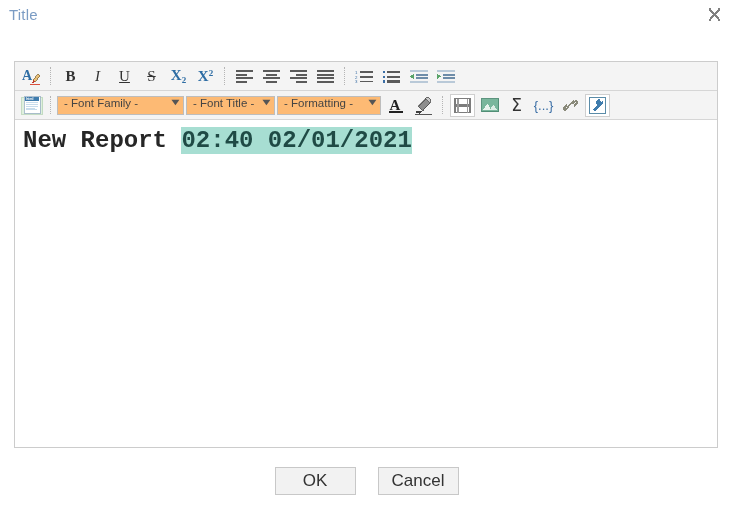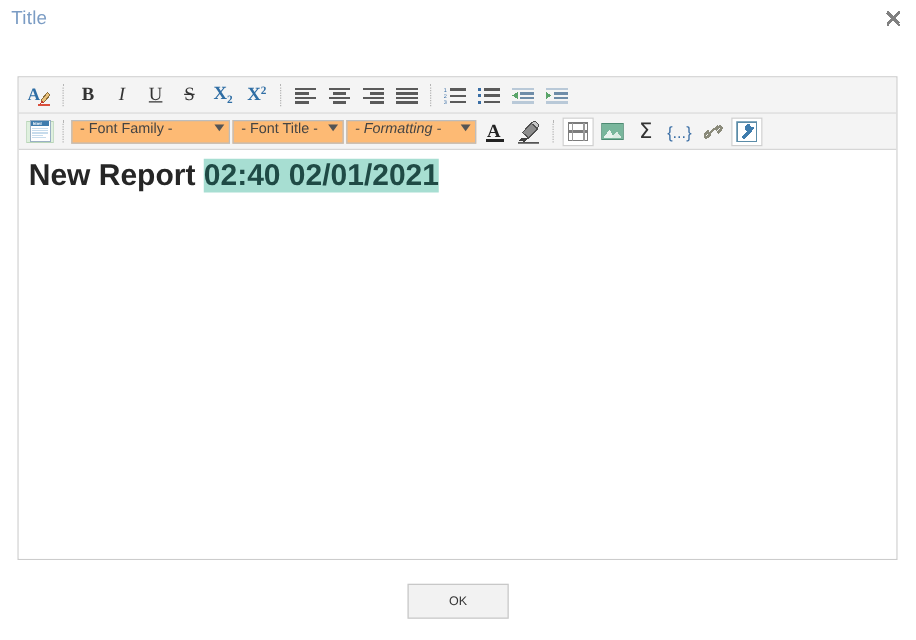--- a/index.html
+++ b/index.html
@@ -124,33 +124,33 @@
   }
   .tb-select .cv { white-space: nowrap; overflow: hidden; }
   .tb-select .chev {
     margin-left: 6px;
     font-size: 9px;
     color: #555;
     transform: scaleX(1.5);
   }
   .sel-family { width: 127px; }
   .sel-size   { width: 89px; }
-  .sel-format { width: 104px; font-style: italic; }
+  .sel-format { width: 104px; }
 
   
   .content {
     height: 327px;
     background: #ffffff;
     padding: 6px 8px;
     box-sizing: border-box;
     overflow: hidden;
     cursor: text;
   }
   .doc-line {
-    font-family: Liberation Sans, sans-serif;
+    font-family: Liberation Mono, monospace;
     font-weight: bold;
     font-size: 24px;
     color: #262626;
     line-height: 30px;
     white-space: pre;
   }
   .sel-text {
     background: #a7ded2;
     color: #1f4a45;
   }
@@ -163,21 +163,21 @@
     width: 733px;
     display: flex;
     justify-content: center;
     gap: 22px;
   }
   .fbtn {
     width: 81px;
     height: 28px;
     background: #f2f2f2;
     border: 1px solid #c8c8c8;
-    font-size: 10px;
+    font-size: 17px;
     color: #333333;
     font-family: "Liberation Sans", sans-serif;
     display: flex;
     align-items: center;
     justify-content: center;
     cursor: pointer;
     box-sizing: border-box;
     text-align: center;
   }
 
@@ -395,13 +395,14 @@
     </div>
   </div>
 
   <div class="content">
     <div class="doc-line"><span>New Report </span><span class="sel-text">02:40 02/01/2021</span></div>
   </div>
 </div>
 
 <div class="footer">
   <div class="fbtn">OK</div>
+  <div class="fbtn">Cancel</div>
 </div>
 
 </body></html>

